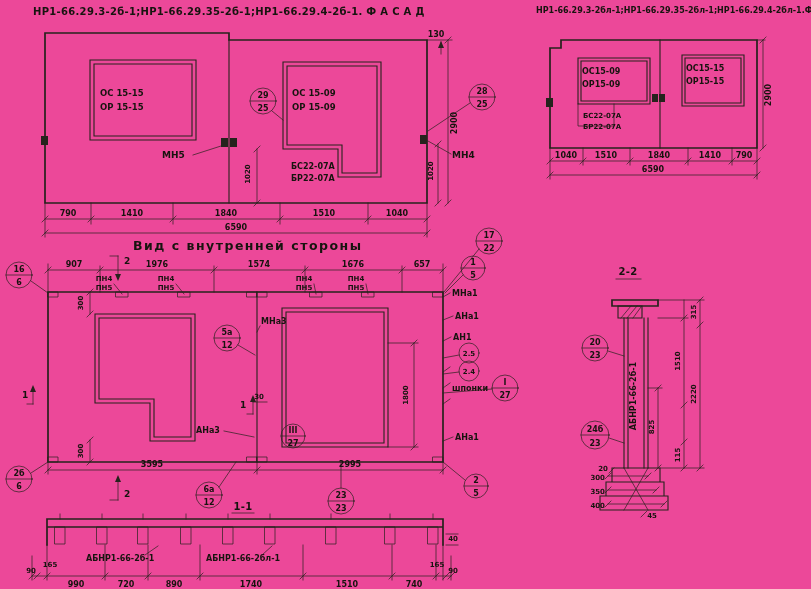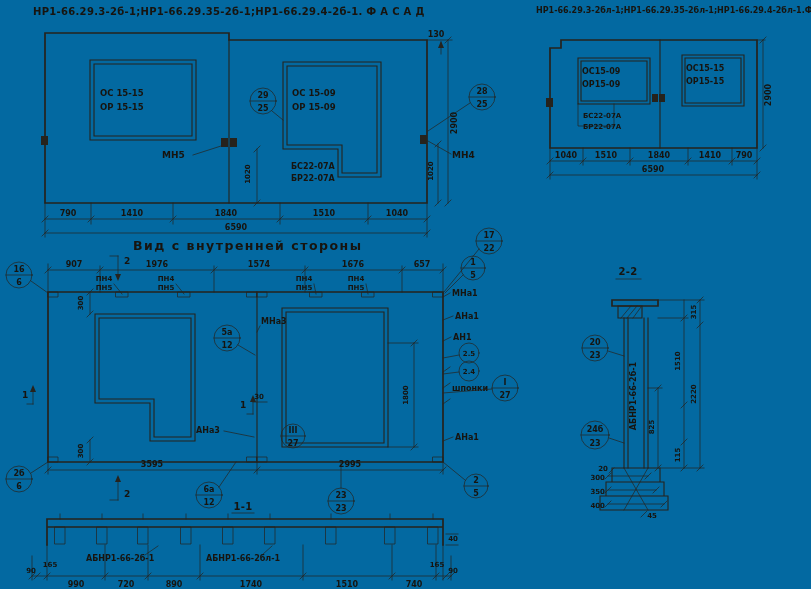--- a/index.html
+++ b/index.html
@@ -1,16 +1,16 @@
 <!DOCTYPE html>
 <html><head>
 <meta charset="utf-8">
 <style>
   html,body{margin:0;padding:0;background:#dedad0;}
-  .sheet{position:relative;width:811px;height:589px;background:#0369a1;overflow:hidden;}
+  .sheet{position:relative;width:811px;height:589px;background:#ec4899;overflow:hidden;}
   svg{position:absolute;left:0;top:0;}
   .ln{stroke:#26231d;fill:none;stroke-width:1.1;stroke-linecap:square;}
   .thk{stroke-width:1.7;}
   .tn{stroke-width:0.7;}
   .dk{fill:#26231d;stroke:none;}
   svg text{font-family:"DejaVu Sans",sans-serif;fill:#17140f;font-weight:700;}
   .t7{font-size:7px;}
   .t8{font-size:8px;}
   .t85{font-size:8.5px;}
   .t9{font-size:9px;}

